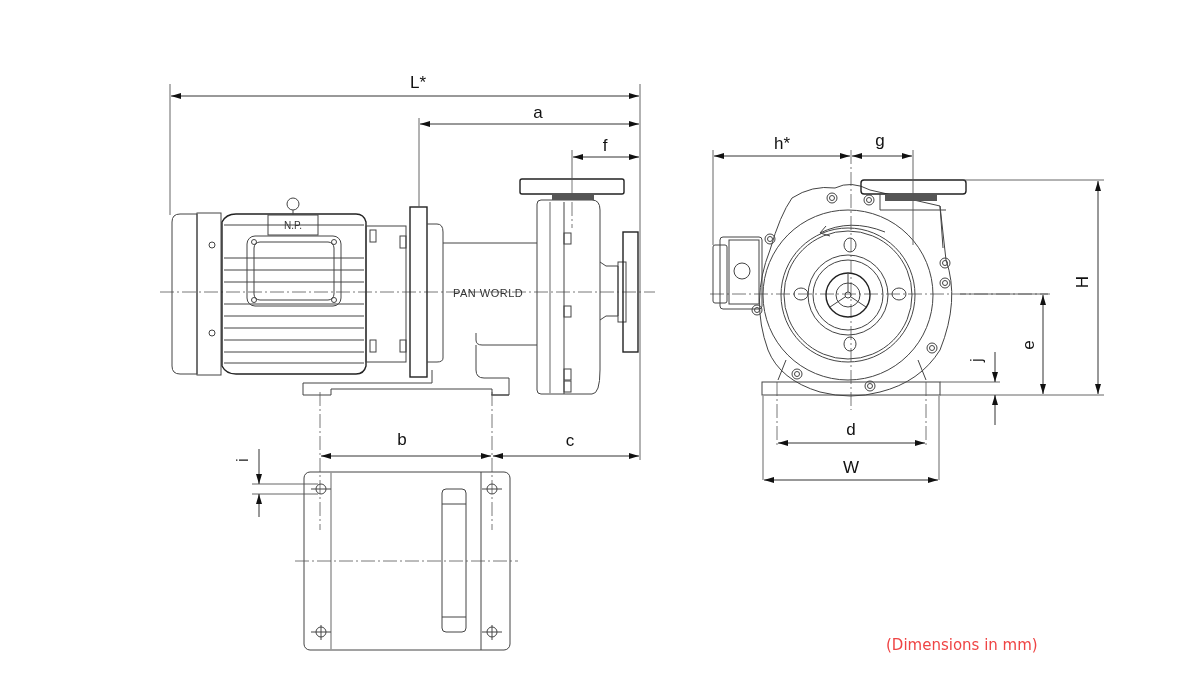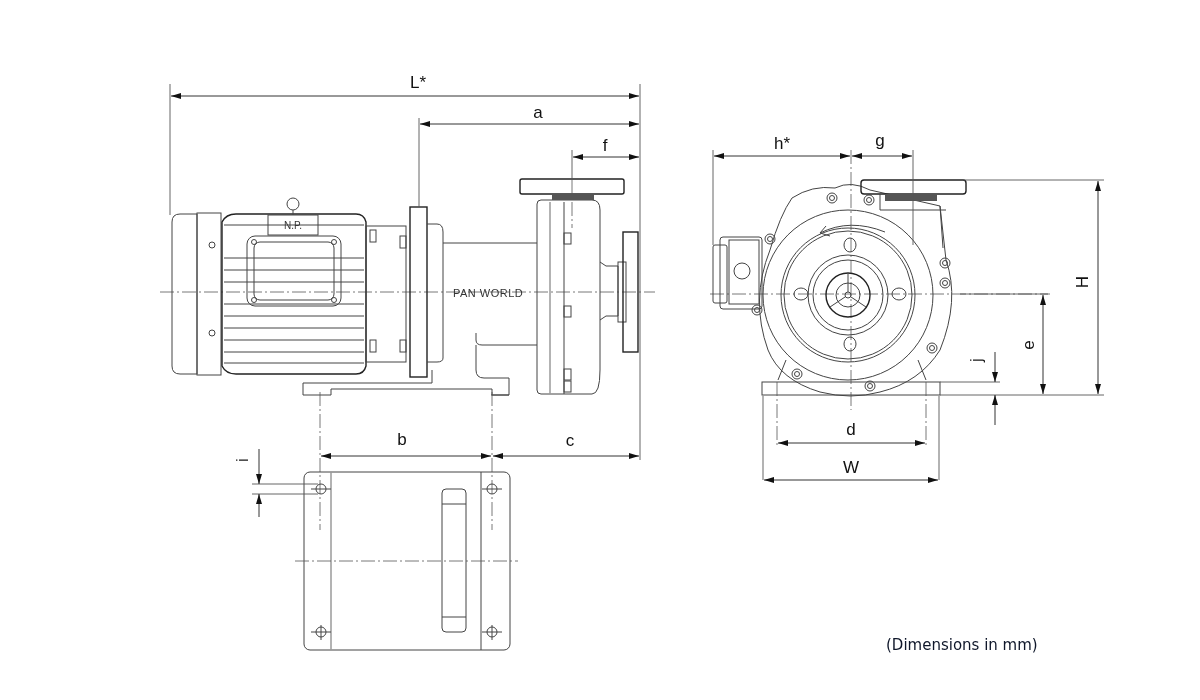--- a/index.html
+++ b/index.html
@@ -1,21 +1,21 @@
 <!DOCTYPE html>
 <html><head>
 <meta charset="utf-8">
 <style>
   html, body { margin: 0; padding: 0; background: #ffffff; }
   body { width: 1200px; height: 700px; position: relative; overflow: hidden; }
   svg { position: absolute; left: 0; top: 0; }
   .dim-label { font-family: "Liberation Sans", sans-serif; font-size: 17px; fill: #111111; }
   .brand { font-family: "Liberation Sans", sans-serif; font-size: 11px; fill: #333333; letter-spacing: 0.5px; }
   .np { font-family: "Liberation Sans", sans-serif; font-size: 10px; fill: #333333; }
-  .note { position: absolute; left: 886px; top: 636px; font-family: "DejaVu Sans", sans-serif; font-size: 15px; color: #0f172a; }
+  .note { position: absolute; left: 886px; top: 636px; font-family: "DejaVu Sans", sans-serif; font-size: 15px; color: #ef4444; }
   .ln { stroke: #444; stroke-width: 1; fill: none; }
   .lg { stroke: #9a9a9a; stroke-width: 1.5; fill: none; }
   .dk { stroke: #222; stroke-width: 1.4; fill: none; }
   .dim { stroke: #333; stroke-width: 1; fill: none; }
   .center { stroke: #555; stroke-width: 0.8; stroke-dasharray: 14 3 2 3; fill: none; }
   .ext { stroke: #555; stroke-width: 0.9; fill: none; }
   .arrow { fill: #111; stroke: none; }
 </style>
 </head>
 <body>

